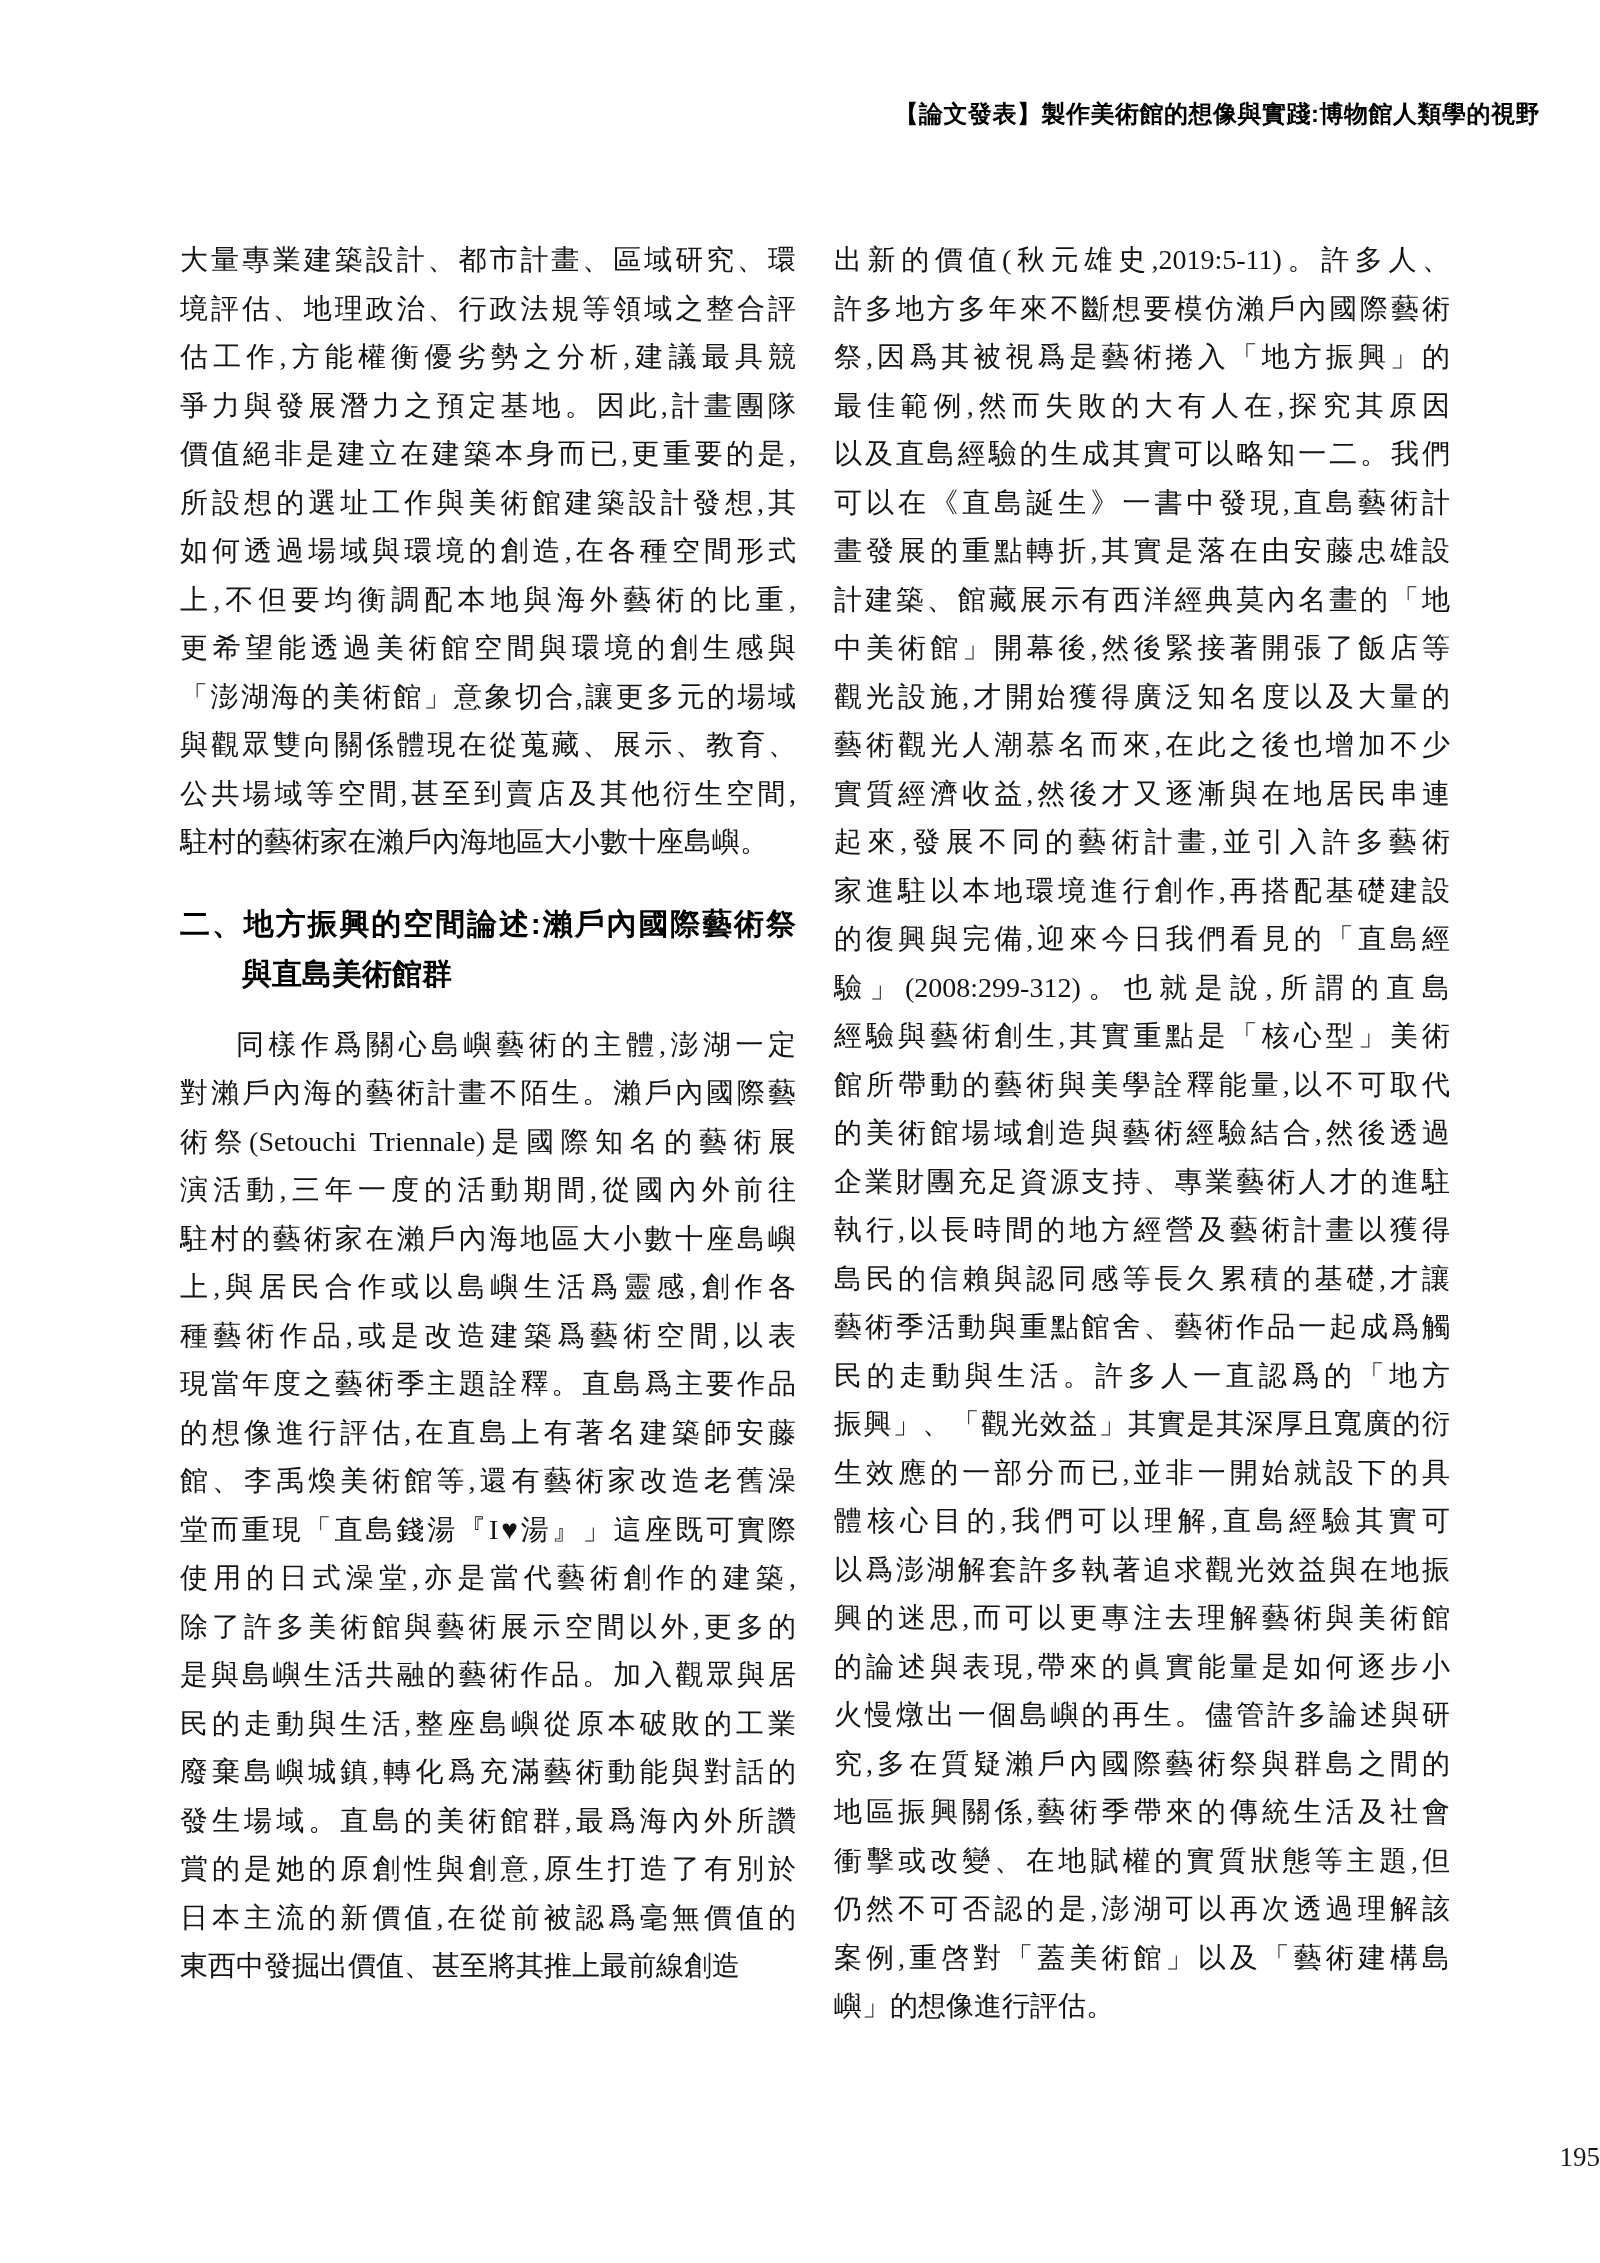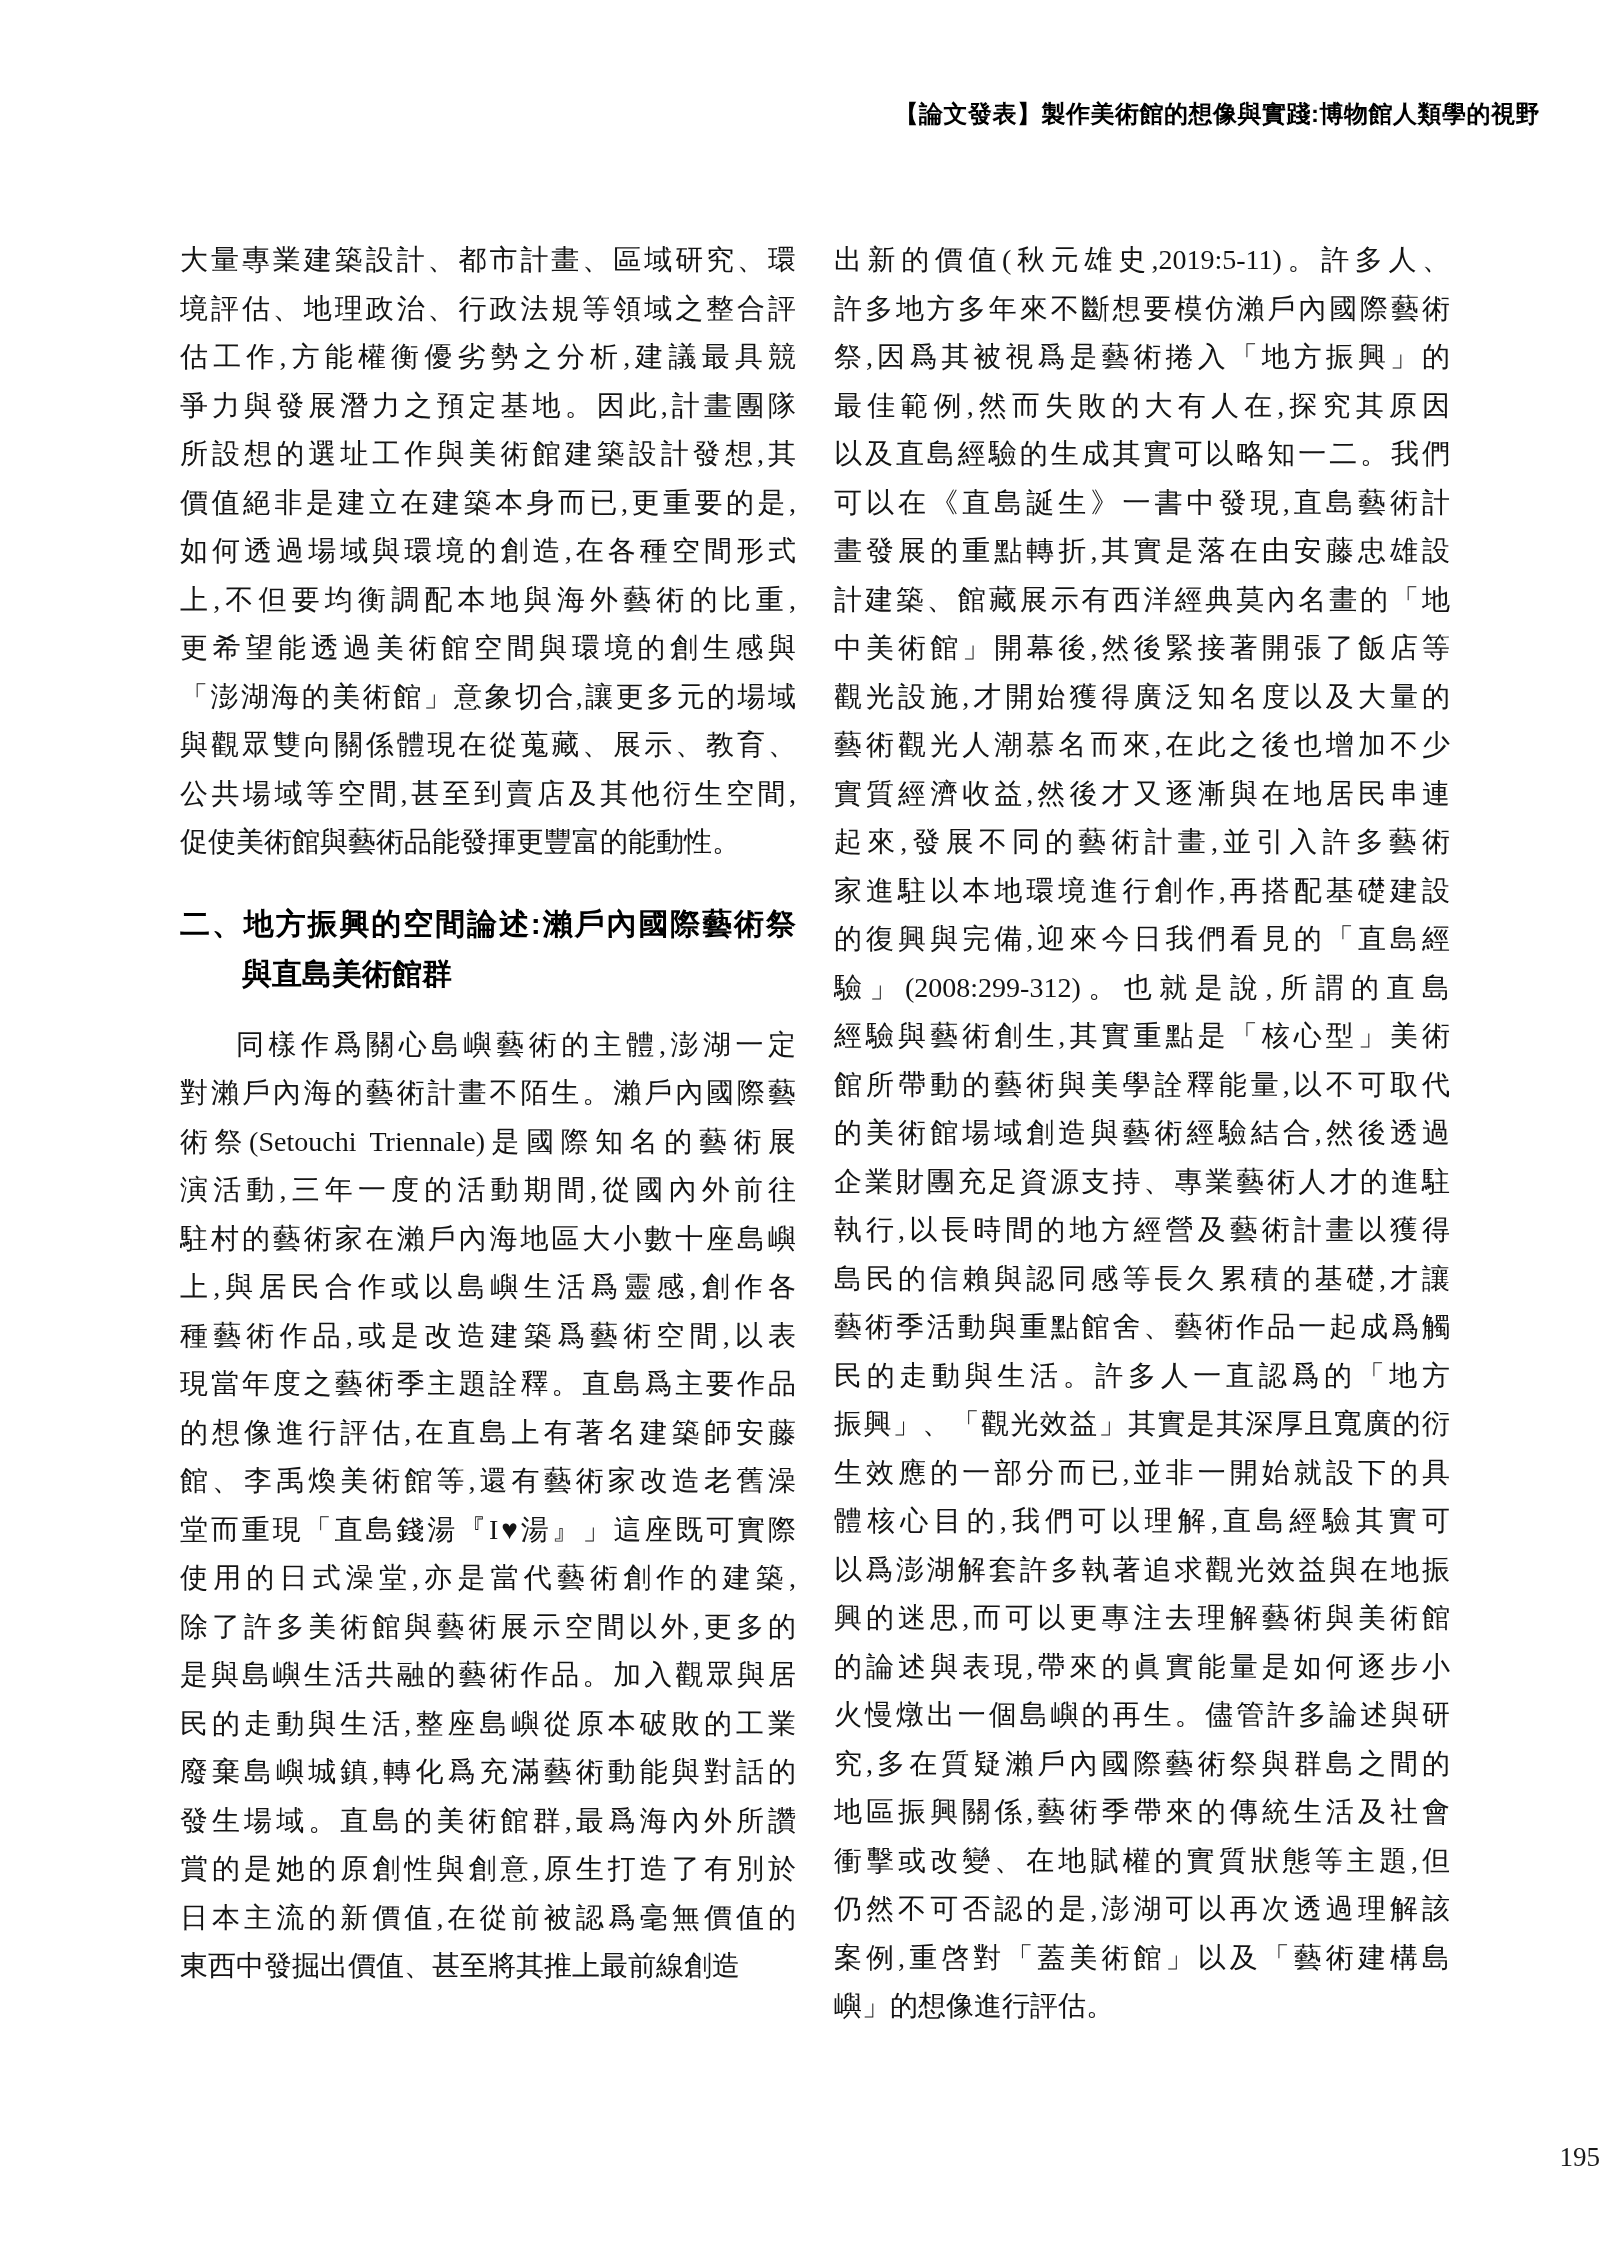--- a/index.html
+++ b/index.html
@@ -71,29 +71,29 @@
 <div class="page">
 
   <div class="header-title">【論文發表】製作美術館的想像與實踐:博物館人類學的視野</div>
 
   <div class="col col-left">
     <div class="para">
         <div class="line">大量專業建築設計、都市計畫、區域研究、環</div>
         <div class="line">境評估、地理政治、行政法規等領域之整合評</div>
         <div class="line">估工作,方能權衡優劣勢之分析,建議最具競</div>
         <div class="line">爭力與發展潛力之預定基地。因此,計畫團隊</div>
+        <div class="line">價值絕非是建立在建築本身而已,更重要的是,</div>
         <div class="line">所設想的選址工作與美術館建築設計發想,其</div>
-        <div class="line">價值絕非是建立在建築本身而已,更重要的是,</div>
         <div class="line">如何透過場域與環境的創造,在各種空間形式</div>
         <div class="line">上,不但要均衡調配本地與海外藝術的比重,</div>
         <div class="line">更希望能透過美術館空間與環境的創生感與</div>
         <div class="line">「澎湖海的美術館」意象切合,讓更多元的場域</div>
         <div class="line">與觀眾雙向關係體現在從蒐藏、展示、教育、</div>
         <div class="line">公共場域等空間,甚至到賣店及其他衍生空間,</div>
-        <div class="line">促使美術館與藝術品能發揮更豐富的能動性。</div>
+        <div class="line">駐村的藝術家在瀨戶內海地區大小數十座島嶼。</div>
       </div>
 
     <div class="section-heading">
         <div class="line">二、地方振興的空間論述:瀨戶內國際藝術祭</div>
         <div class="line">與直島美術館群</div>
       </div>
 
     <div class="para indent-first">
         <div class="line">同樣作爲關心島嶼藝術的主體,澎湖一定</div>
         <div class="line">對瀨戶內海的藝術計畫不陌生。瀨戶內國際藝</div>

